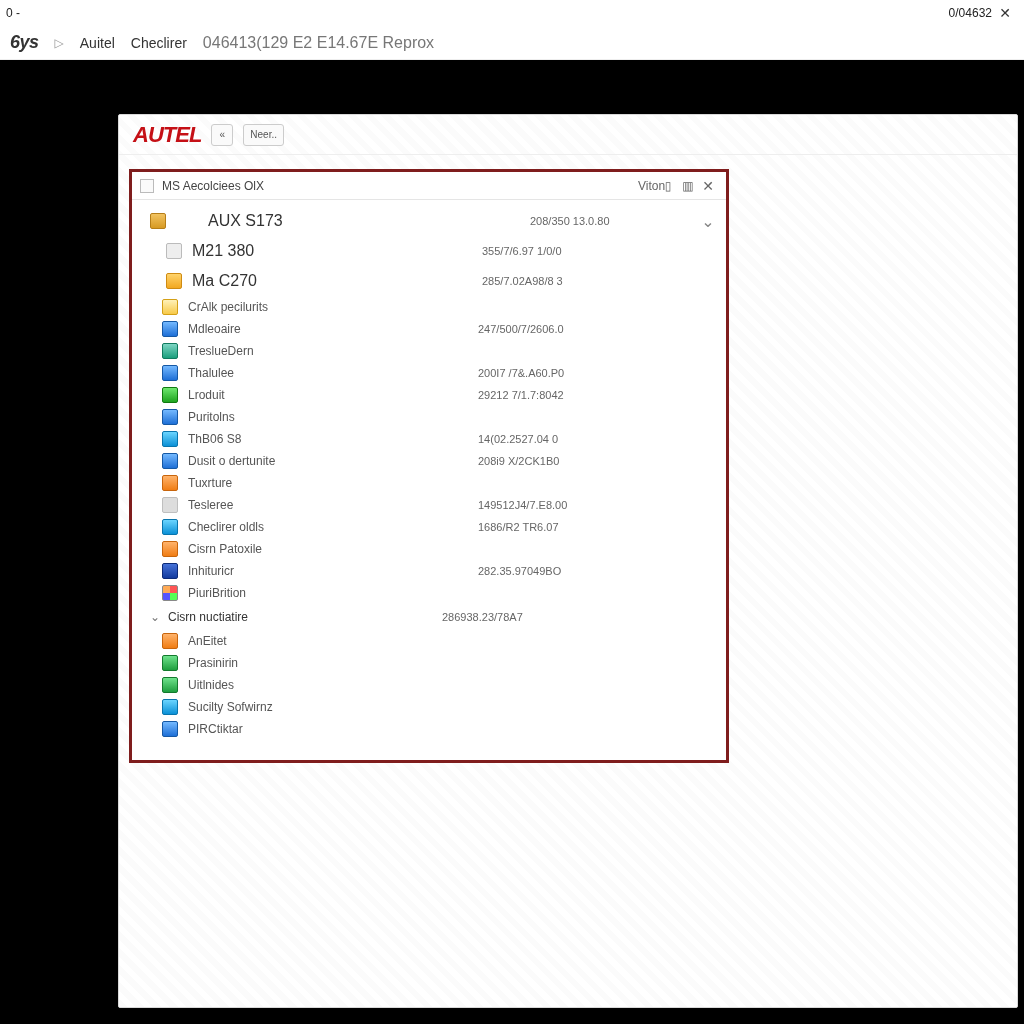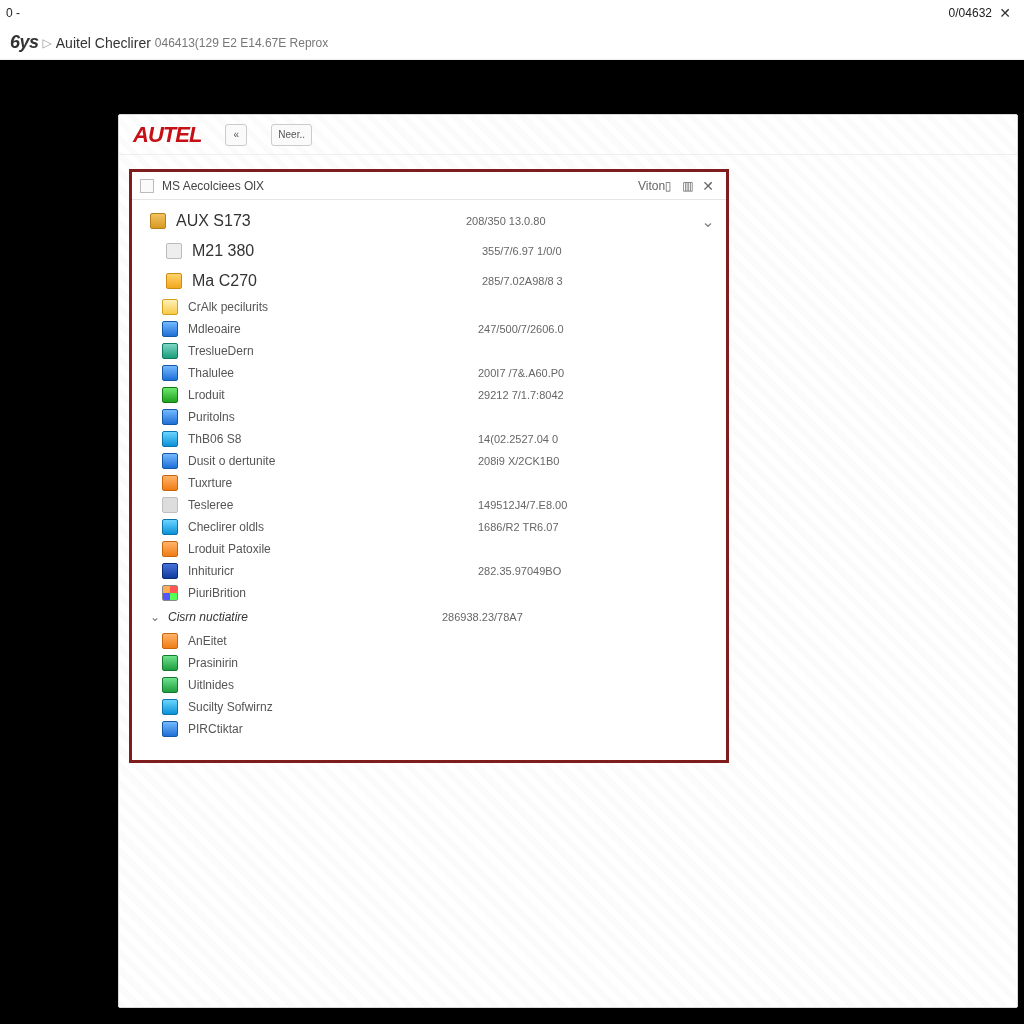--- a/index.html
+++ b/index.html
@@ -2,57 +2,57 @@
 <html><head>
 <meta charset="utf-8">
 <style>
   * { margin:0; padding:0; box-sizing:border-box; font-family: "Segoe UI", Tahoma, sans-serif; }
   html,body { width:1024px; height:1024px; background:#fff; overflow:hidden; }
   
   .titlebar { height:26px; display:flex; align-items:center; padding:0 6px; font-size:12px; color:#222; }
   .titlebar .spacer { flex:1; }
   .titlebar .close { width:26px; text-align:center; font-size:14px; color:#333; cursor:pointer; }
   
-  .navbar { height:34px; display:flex; align-items:center; gap:4px; padding:0 10px; font-size:14px; color:#333; border-bottom:1px solid #eee; }
+  .navbar { height:34px; display:flex; align-items:center; gap:16px; padding:0 10px; font-size:14px; color:#333; border-bottom:1px solid #eee; }
   .navbar .logo { font-weight:700; font-style:italic; font-size:18px; letter-spacing:-0.5px; }
   .navbar .sep { color:#999; font-size:12px; }
   .navbar .crumb { cursor:pointer; }
-  .navbar .last { color:#777; font-size:12px; }
+  .navbar .last { color:#777; font-size:16px; }
   
   .stage { position:relative; width:1024px; height:964px; background:#000; }
   
   .appwin { position:absolute; left:118px; top:54px; width:900px; height:894px; background:#fff; border:1px solid #d9d9d9; border-radius:2px; }
   
   .appwin::before {
     content:""; position:absolute; inset:0;
     background:repeating-linear-gradient(45deg,#f7f7f7 0 6px,#fff 6px 12px);
     opacity:.5; pointer-events:none;
   }
   .appwin > * { position:relative; }
-  .appheader { height:40px; display:flex; align-items:center; gap:24px; padding:0 14px; border-bottom:1px solid #eee; }
+  .appheader { height:40px; display:flex; align-items:center; gap:10px; padding:0 14px; border-bottom:1px solid #eee; }
   .brand { font-weight:800; font-style:italic; color:#c51016; font-size:22px; letter-spacing:-1px; }
   .tool { height:22px; min-width:22px; padding:0 6px; display:inline-flex; align-items:center; justify-content:center; font-size:10px; color:#555; background:#fafafa; border:1px solid #ccc; border-radius:3px; cursor:pointer; }
   
   .panel { margin:14px 0 0 10px; width:600px; border:3px solid #7f1d1d; background:#fff; }
   .panelhead { height:28px; display:flex; align-items:center; padding:0 8px; border-bottom:1px solid #e5e5e5; font-size:12px; color:#444; }
   .panelhead .pspacer { flex:1; }
   .panelhead .ctl { width:20px; text-align:center; color:#666; cursor:pointer; font-size:12px; }
   .panelhead .xbtn { font-size:14px; }
   .panelhead .doc { width:14px; height:14px; border:1px solid #bbb; background:#fafafa; margin-right:8px; }
   .list { padding:6px 0 20px 0; }
   .row { display:flex; align-items:center; height:22px; padding:0 10px 0 30px; font-size:12px; color:#555; cursor:default; }
   .row .ico { width:16px; height:16px; margin-right:10px; border-radius:2px; display:inline-block; }
   .row .label { flex:0 0 290px; white-space:nowrap; overflow:hidden; text-overflow:ellipsis; }
   .row .val { flex:1; color:#666; font-size:11px; white-space:nowrap; }
   .row .chv { width:16px; text-align:center; color:#888; }
-  .row.top { height:30px; font-size:16px; color:#333; padding-left:18px; }
+  .row.top { height:30px; font-size:16px; color:#333; padding-left:18px;gap:32px; }
   .row.big { height:30px; font-size:16px; color:#333; padding-left:34px; }
   .row.sect { font-size:12px; color:#333; padding-left:18px; height:26px; }
   .row.sect::before { content:"⌄"; width:14px; display:inline-block; color:#777; margin-right:4px; }
-  .row.sect .label { flex:1;font-style:italic; }
+  .row.sect .label { flex:1; }
   
   .i-hdd   { background:linear-gradient(#f2c361,#d79a23); border:1px solid #b67e18; }
   .i-disk  { background:#eee; border:1px solid #bbb; }
   .i-box   { background:linear-gradient(#ffd36b,#f2a820); border:1px solid #cf8b12; }
   .i-fold  { background:linear-gradient(#fff1b8,#f7c948); border:1px solid #d4a017; }
   .i-blue  { background:linear-gradient(#74b9ff,#1e6fd6); border:1px solid #1558a5; }
   .i-teal  { background:linear-gradient(#7ed6c4,#1a9e7c); border:1px solid #107a5e; }
   .i-green { background:linear-gradient(#6fe28c,#1e9e3e); border:1px solid #137a2d; }
   .i-chip  { background:linear-gradient(#6ee76e,#1ea31e); border:1px solid #0f7a0f; }
   .i-orn   { background:linear-gradient(#ffb36b,#f07d14); border:1px solid #c8650c; }
@@ -165,21 +165,21 @@
             <span class="label">Tesleree</span>
             <span class="val">149512J4/7.E8.00</span>
           </div>
           <div class="row ">
             <span class="ico i-cyan"></span>
             <span class="label">Checlirer oldls</span>
             <span class="val">1686/R2 TR6.07</span>
           </div>
           <div class="row ">
             <span class="ico i-orn"></span>
-            <span class="label">Lroduit Patoxile</span>
+            <span class="label">Cisrn Patoxile</span>
             <span class="val"></span>
           </div>
           <div class="row ">
             <span class="ico i-navy"></span>
             <span class="label">Inhituricr</span>
             <span class="val">282.35.97049BO</span>
           </div>
           <div class="row ">
             <span class="ico i-mix"></span>
             <span class="label">PiuriBrition</span>

